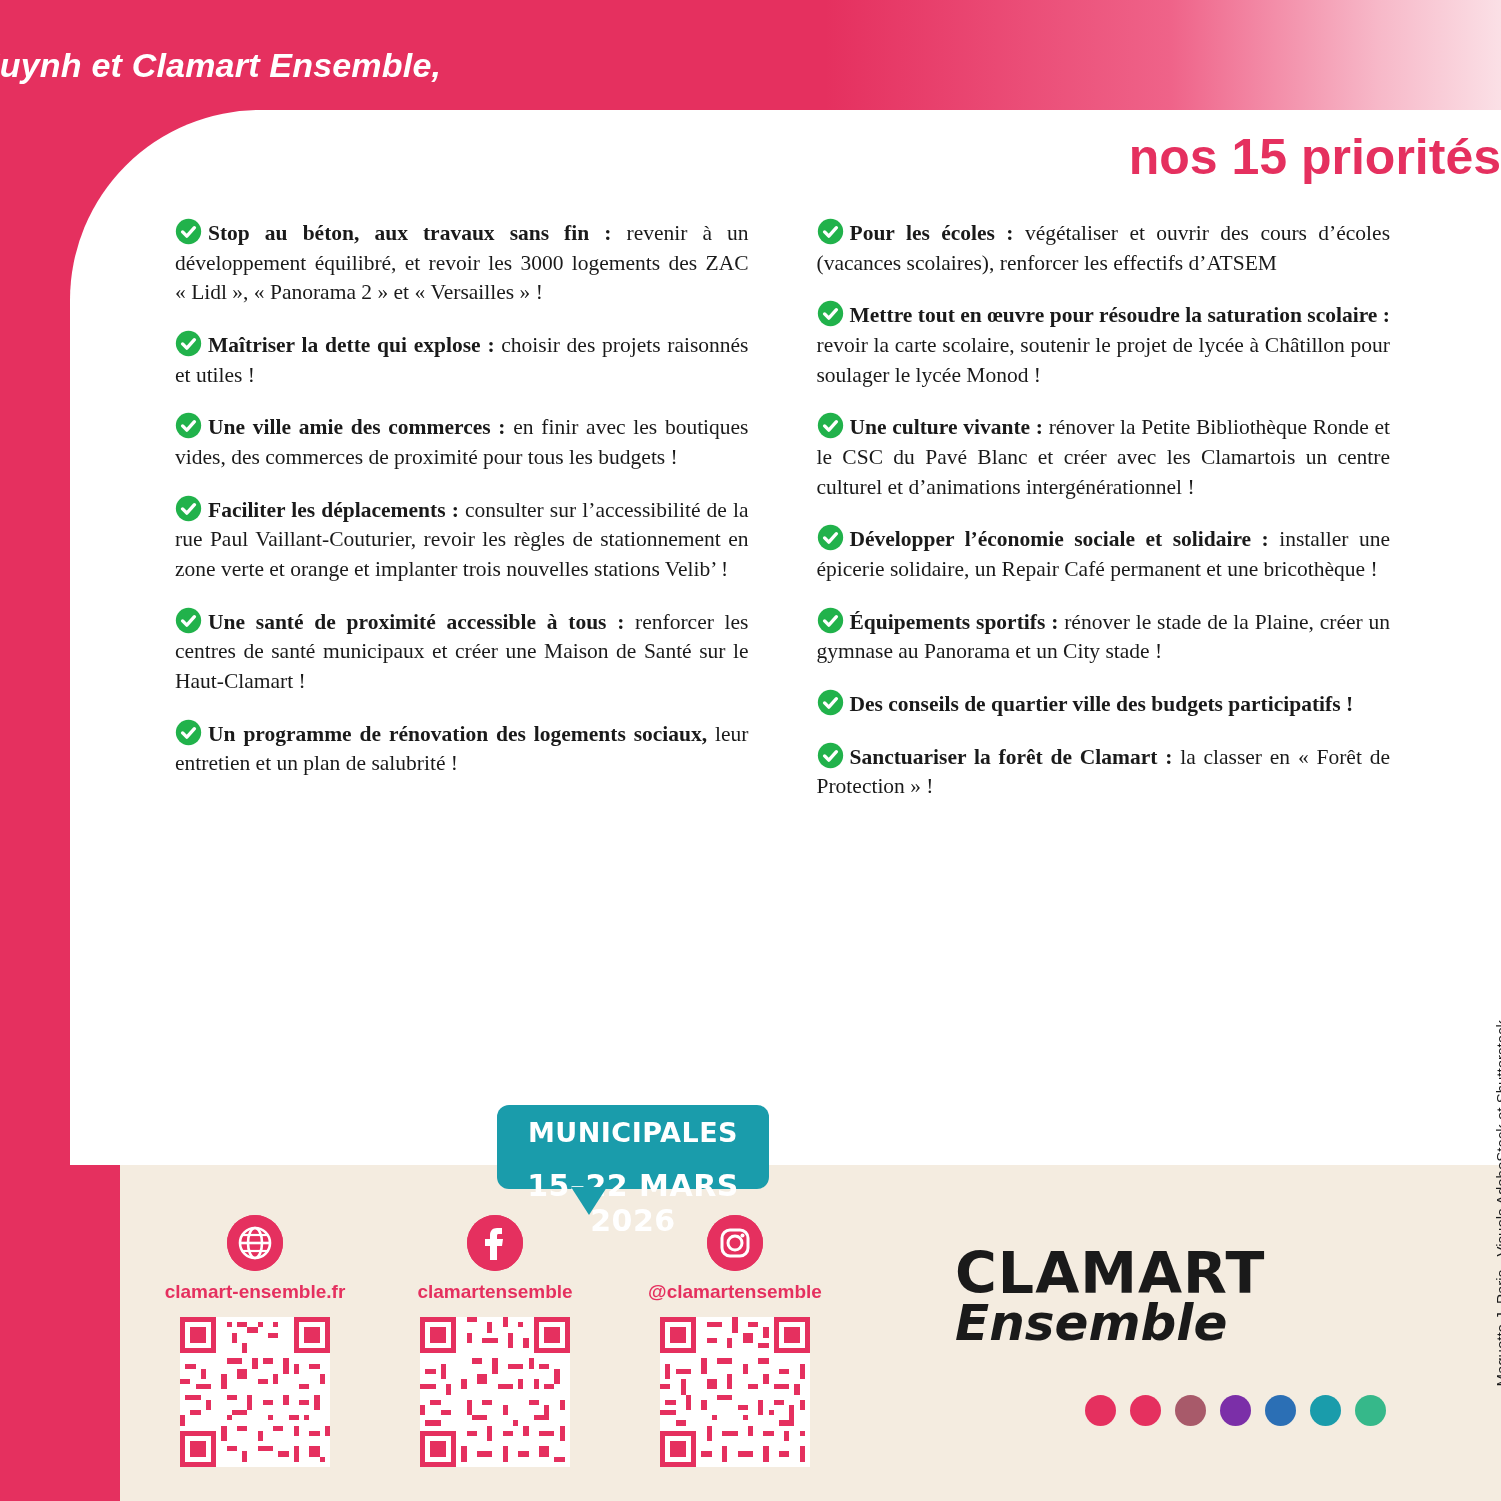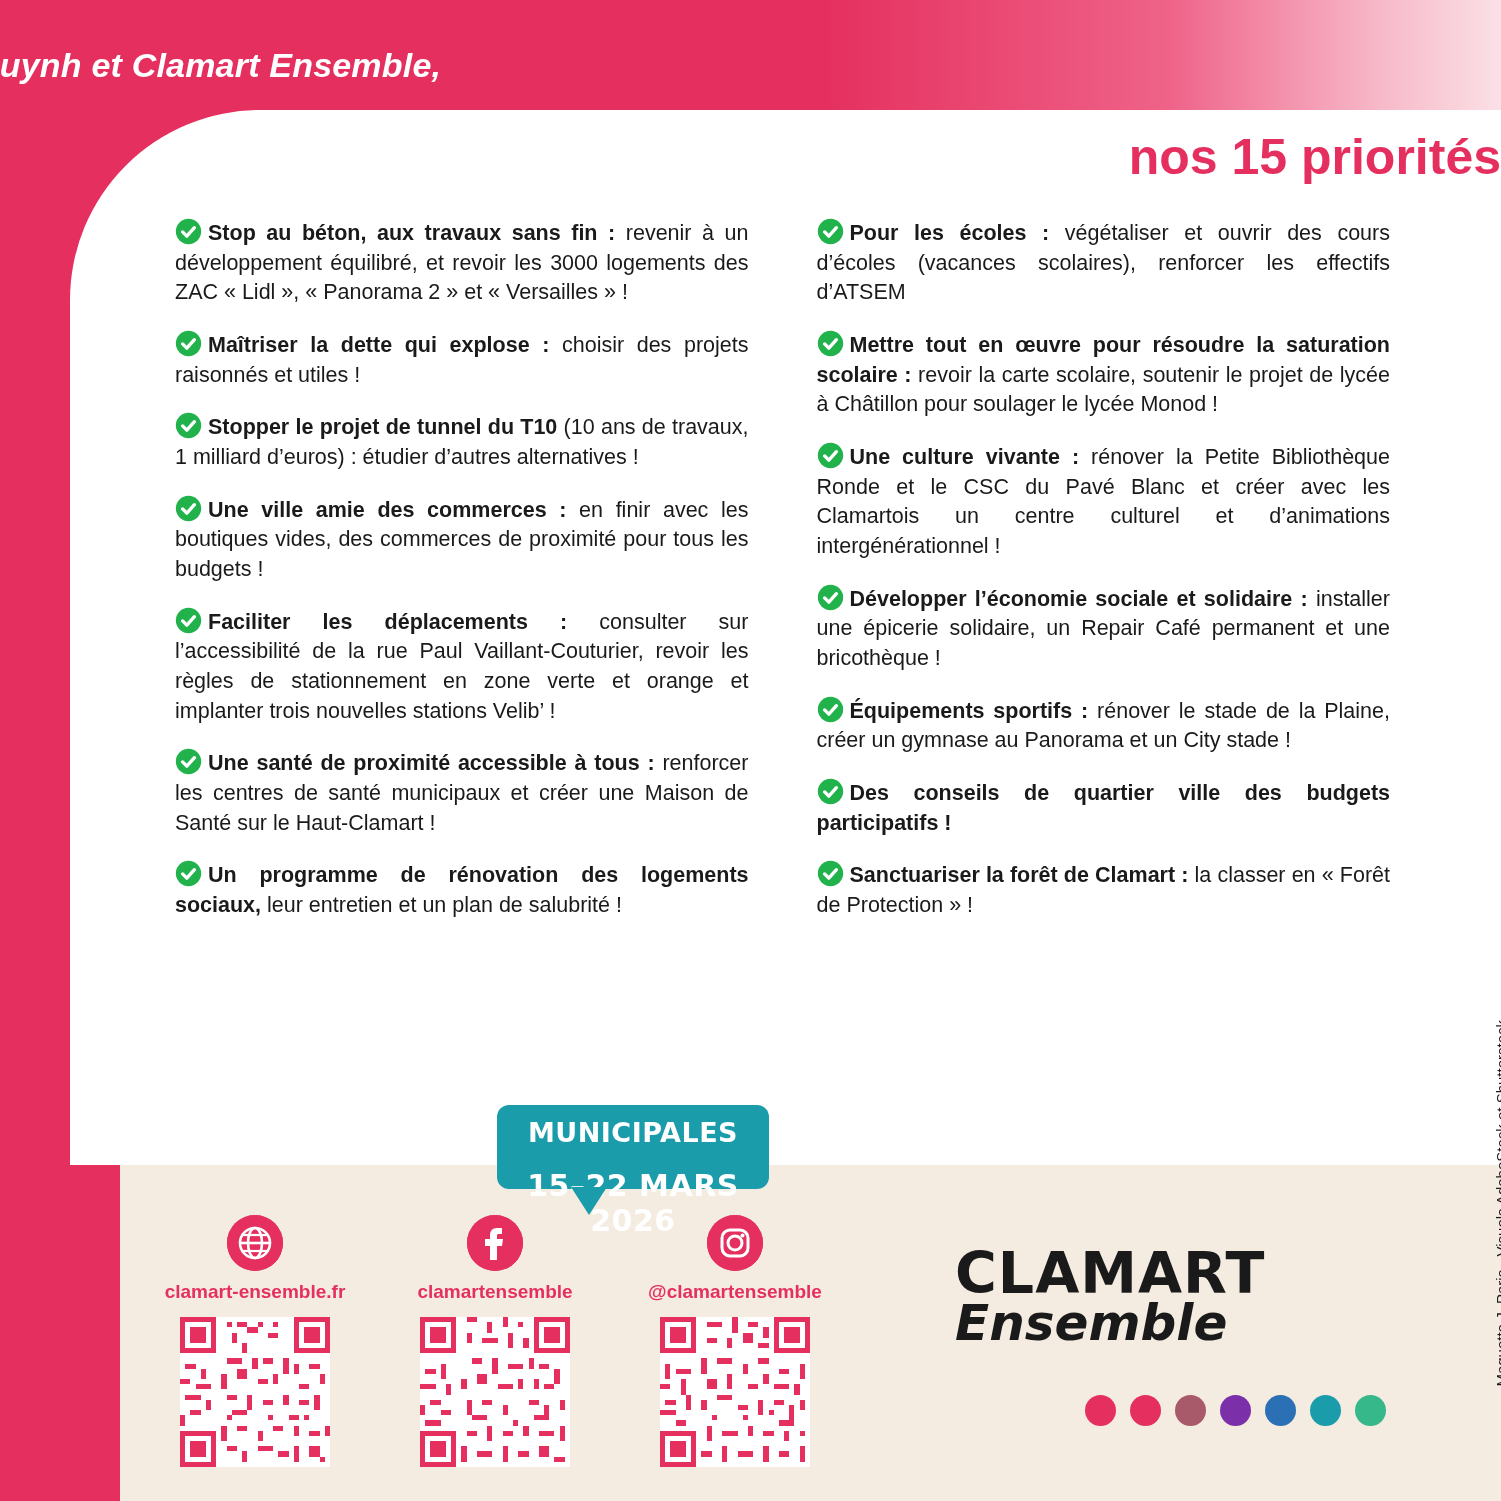--- a/index.html
+++ b/index.html
@@ -70,20 +70,21 @@
     font-weight: bold;
     color: #e5305f;
   }
   .columns {
     position: absolute;
     left: 175px;
     top: 218px;
     width: 1215px;
     display: flex;
     gap: 68px;
+    font-family: Liberation Serif, serif;
   }
   .col {
     width: 584px;
   }
   .item {
     position: relative;
     padding-left: 0;
     margin-bottom: 22px;
     font-size: 21.5px;
     line-height: 1.38;
@@ -231,26 +232,20 @@
         <span class="check"><svg viewBox="0 0 32 32" width="27" height="27">
               <circle cx="16" cy="16" r="15" fill="#21b24b"></circle>
               <path d="M9 16.5l5 5 9-10" stroke="#ffffff" stroke-width="4" fill="none" stroke-linecap="round" stroke-linejoin="round"></path>
             </svg></span><b>Stop au béton, aux travaux sans fin :</b><span class="txt"> revenir à un développement équilibré, et revoir les 3000 logements des ZAC «&nbsp;Lidl&nbsp;», «&nbsp;Panorama 2&nbsp;» et «&nbsp;Versailles&nbsp;» !</span>
       </div>
       <div class="item">
         <span class="check"><svg viewBox="0 0 32 32" width="27" height="27">
               <circle cx="16" cy="16" r="15" fill="#21b24b"></circle>
               <path d="M9 16.5l5 5 9-10" stroke="#ffffff" stroke-width="4" fill="none" stroke-linecap="round" stroke-linejoin="round"></path>
             </svg></span><b>Maîtriser la dette qui explose :</b><span class="txt"> choisir des projets raisonnés et utiles !</span>
-      </div>
-      <div class="item">
-        <span class="check"><svg viewBox="0 0 32 32" width="27" height="27">
-              <circle cx="16" cy="16" r="15" fill="#21b24b"></circle>
-              <path d="M9 16.5l5 5 9-10" stroke="#ffffff" stroke-width="4" fill="none" stroke-linecap="round" stroke-linejoin="round"></path>
-            </svg></span><b>Stopper le projet de tunnel du T10</b><span class="txt"> (10 ans de travaux, 1 milliard d’euros) : étudier d’autres alternatives !</span>
       </div>
       <div class="item">
         <span class="check"><svg viewBox="0 0 32 32" width="27" height="27">
               <circle cx="16" cy="16" r="15" fill="#21b24b"></circle>
               <path d="M9 16.5l5 5 9-10" stroke="#ffffff" stroke-width="4" fill="none" stroke-linecap="round" stroke-linejoin="round"></path>
             </svg></span><b>Une ville amie des commerces :</b><span class="txt"> en finir avec les boutiques vides, des commerces de proximité pour tous les budgets !</span>
       </div>
       <div class="item">
         <span class="check"><svg viewBox="0 0 32 32" width="27" height="27">
               <circle cx="16" cy="16" r="15" fill="#21b24b"></circle>

